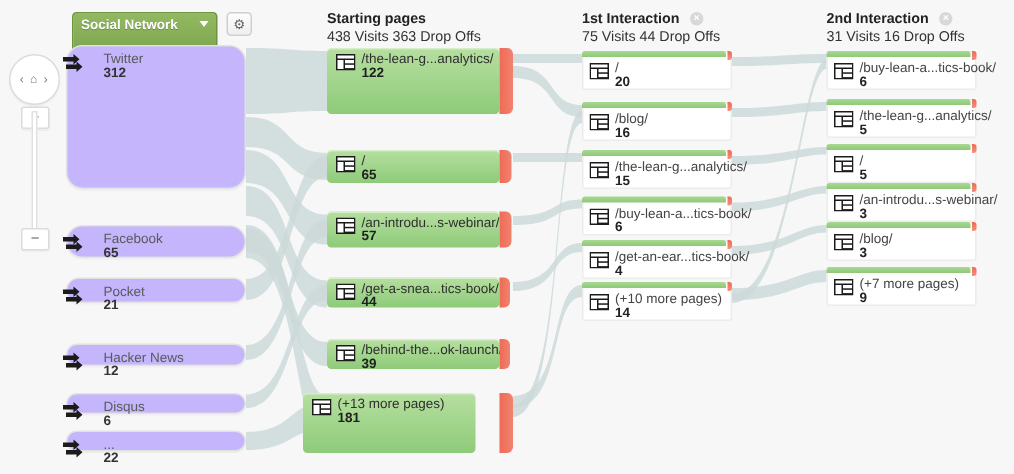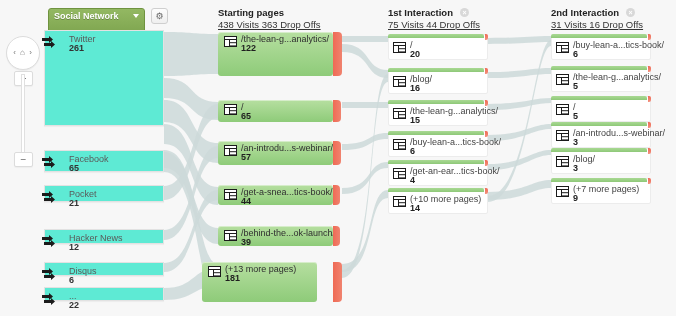--- a/index.html
+++ b/index.html
@@ -56,34 +56,34 @@
   .gear-btn {
     position:absolute; left:151px; top:8px; width:17px; height:16px;
     background:linear-gradient(#fdfdfd,#efefef);
     border:1px solid #cfcfcf; border-radius:3px; box-sizing:border-box;
     text-align:center; font-size:9px; line-height:14px; color:#666;
   }
 
   
   .colhead { position:absolute; }
   .colhead .t { font-size:9.5px; font-weight:bold; color:#222; }
-  .colhead .s { font-size:9.5px; color:#333; margin-top:1px;text-decoration:underline; }
+  .colhead .s { font-size:9.5px; color:#333; margin-top:1px; }
   .colhead .x {
     display:inline-block; width:9px; height:9px; border-radius:50%;
     background:#d8d8d8; color:#fff; font-size:7px; line-height:9px;
     text-align:center; vertical-align:1px; margin-left:7px;
   }
 
   
   svg.ribbons { position:absolute; left:0; top:0; width:676px; height:316px; }
 
   
   .src {
-    position:absolute; background:#5eead4;
-    border:1px solid #e2e2e2; border-radius:0; box-sizing:border-box;
+    position:absolute; background:#c4b5fd;
+    border:1px solid #e2e2e2; border-radius:11px; box-sizing:border-box;
     box-shadow:0 1px 1px rgba(0,0,0,.04);
   }
   .src .lbl { position:absolute; left:24px; top:3px; font-size:9px; color:#5a5a5a; white-space:nowrap; }
   .src .val { position:absolute; left:24px; top:12px; font-size:9px; color:#333; font-weight:bold; }
   .arrows {
     position:absolute; left:-4px; top:2px; width:18px; height:18px; color:#222;
   }
 
   
   .pnode { position:absolute; box-sizing:border-box; }
@@ -186,21 +186,21 @@
     <div class="s">31 Visits 16 Drop Offs</div>
   </div>
 
   <div id="src-layer">
       <div class="src" style="left: 44px; top: 30px; width: 120px; height: 96px;">
         <span class="arrows"><svg viewBox="0 0 18 18" width="18" height="18">
             <path d="M1 5 L8 5 L8 3 L12 6.5 L8 10 L8 8 L1 8 Z" fill="#1b1b1b"></path>
             <path d="M3 10 L10 10 L10 8 L14 11.5 L10 15 L10 13 L3 13 Z" fill="#1b1b1b"></path>
           </svg></span>
         <span class="lbl">Twitter</span>
-        <span class="val">261</span>
+        <span class="val">312</span>
       </div>
       <div class="src" style="left: 44px; top: 150px; width: 120px; height: 22px;">
         <span class="arrows"><svg viewBox="0 0 18 18" width="18" height="18">
             <path d="M1 5 L8 5 L8 3 L12 6.5 L8 10 L8 8 L1 8 Z" fill="#1b1b1b"></path>
             <path d="M3 10 L10 10 L10 8 L14 11.5 L10 15 L10 13 L3 13 Z" fill="#1b1b1b"></path>
           </svg></span>
         <span class="lbl">Facebook</span>
         <span class="val">65</span>
       </div>
       <div class="src" style="left: 44px; top: 185px; width: 120px; height: 17px;">

